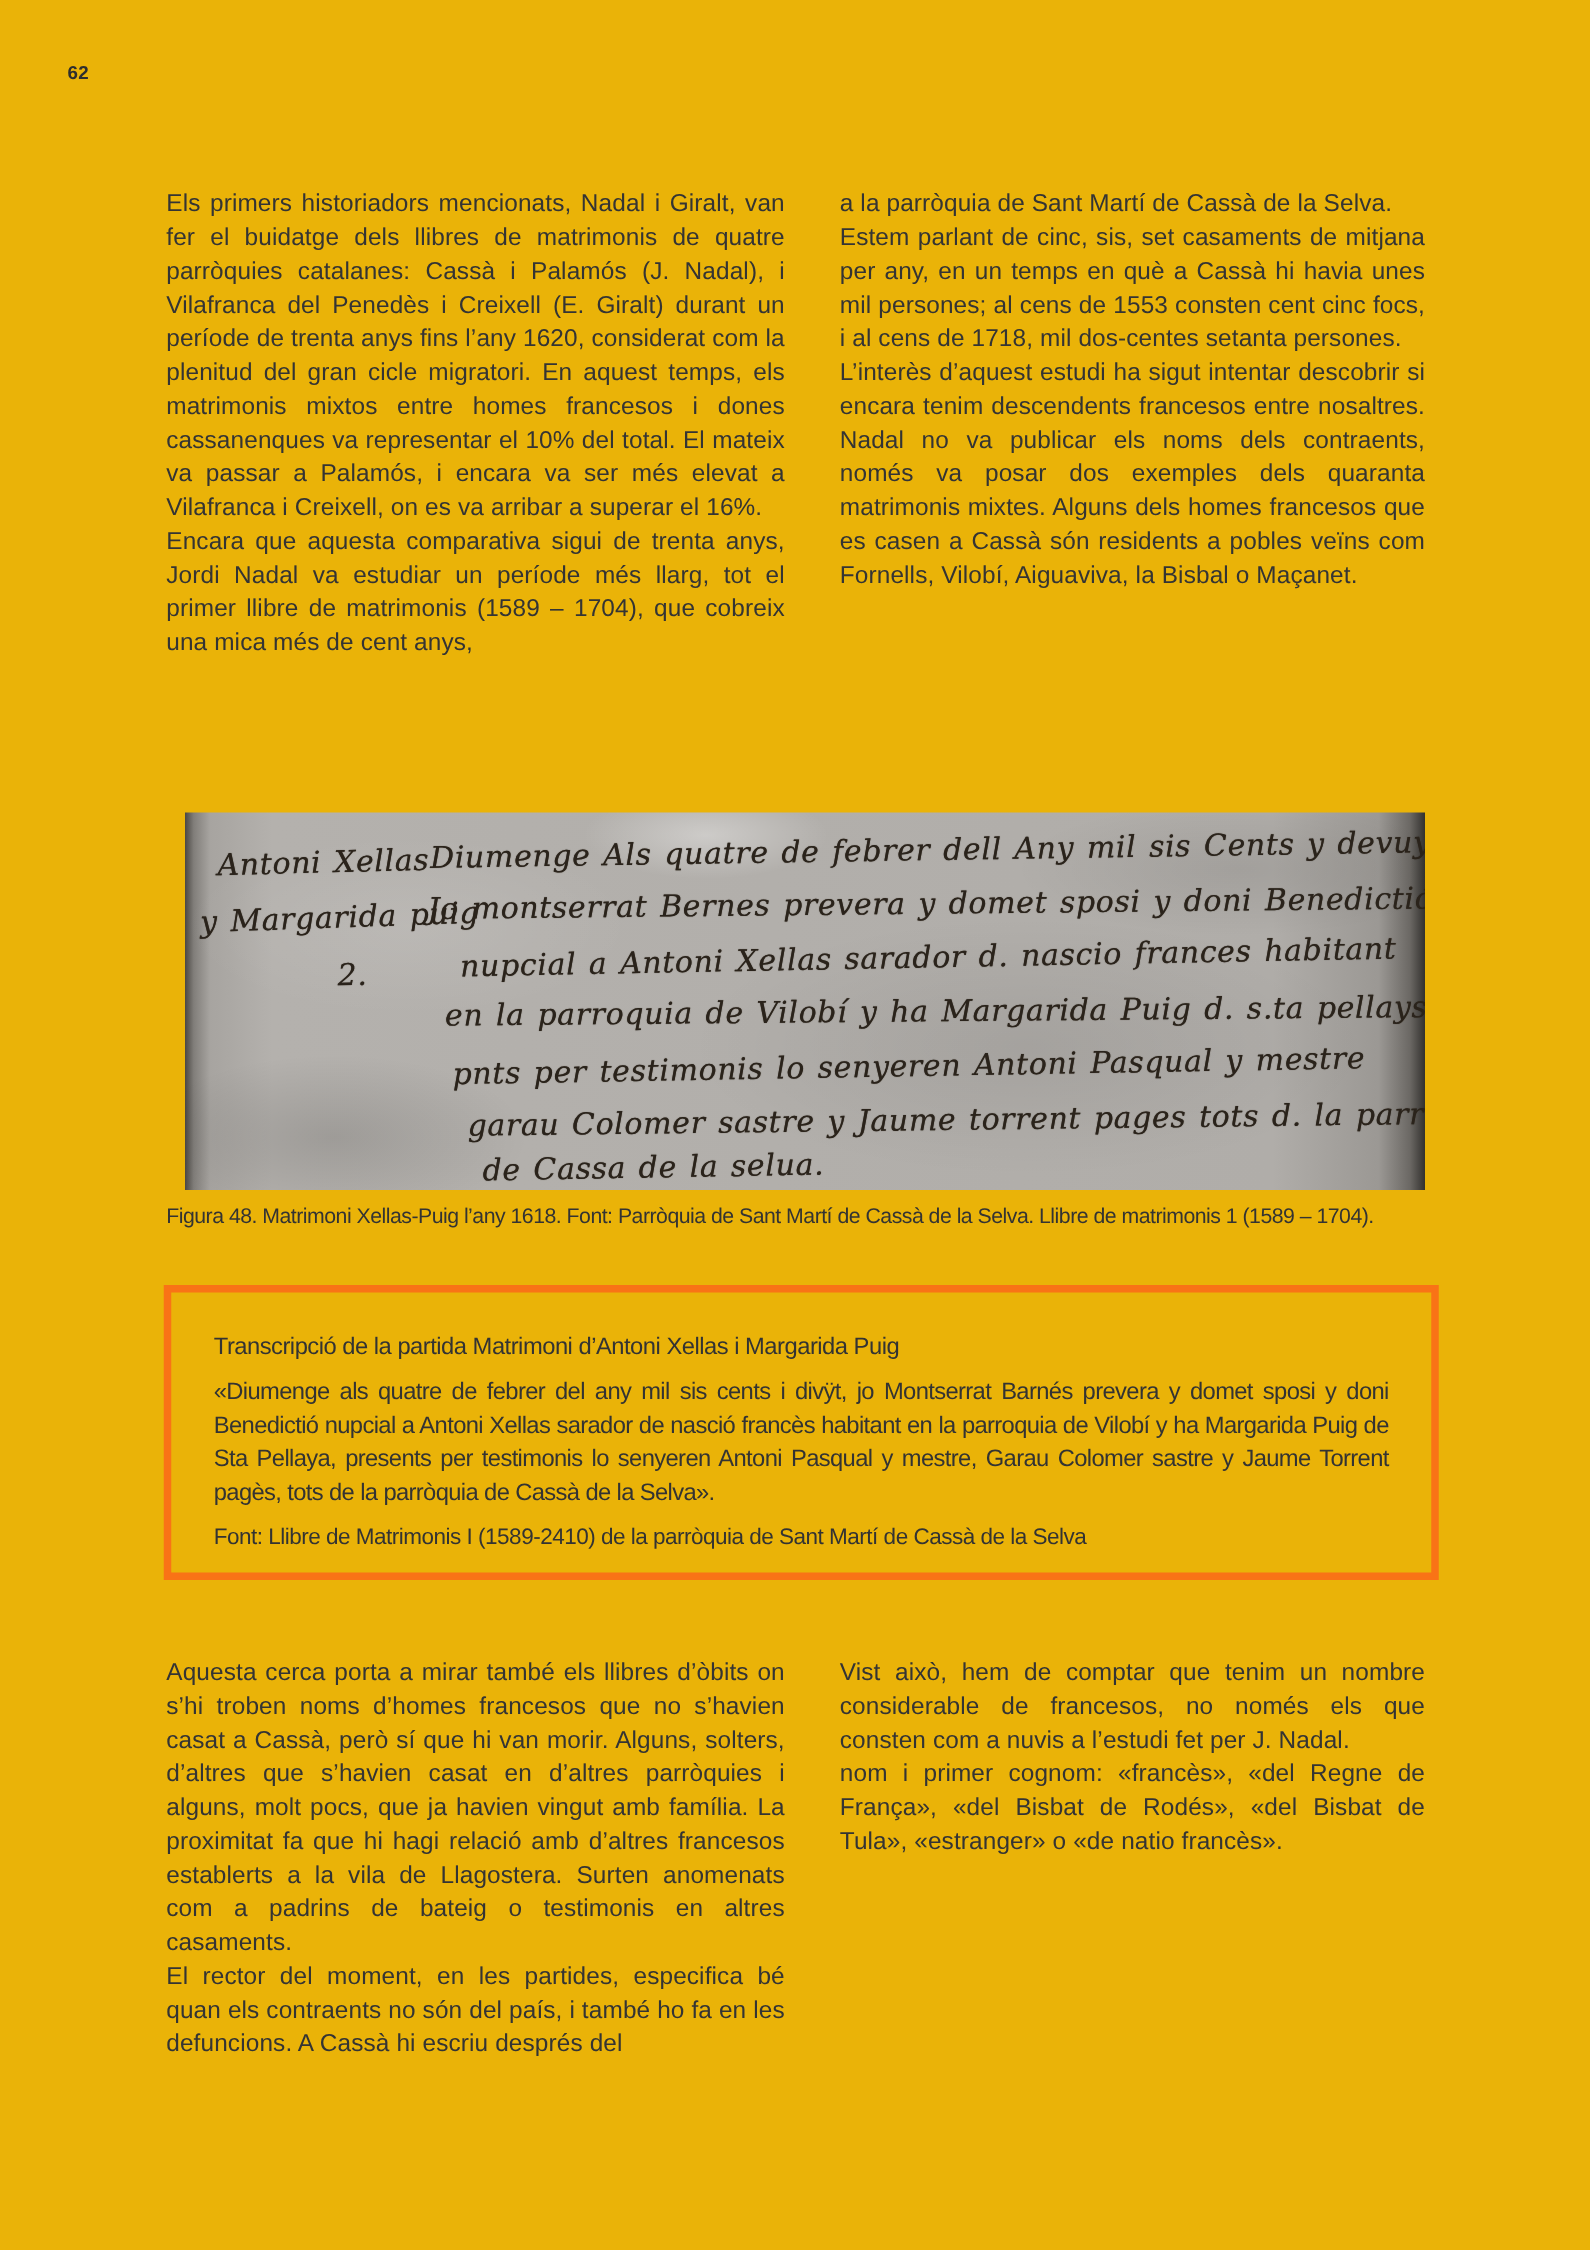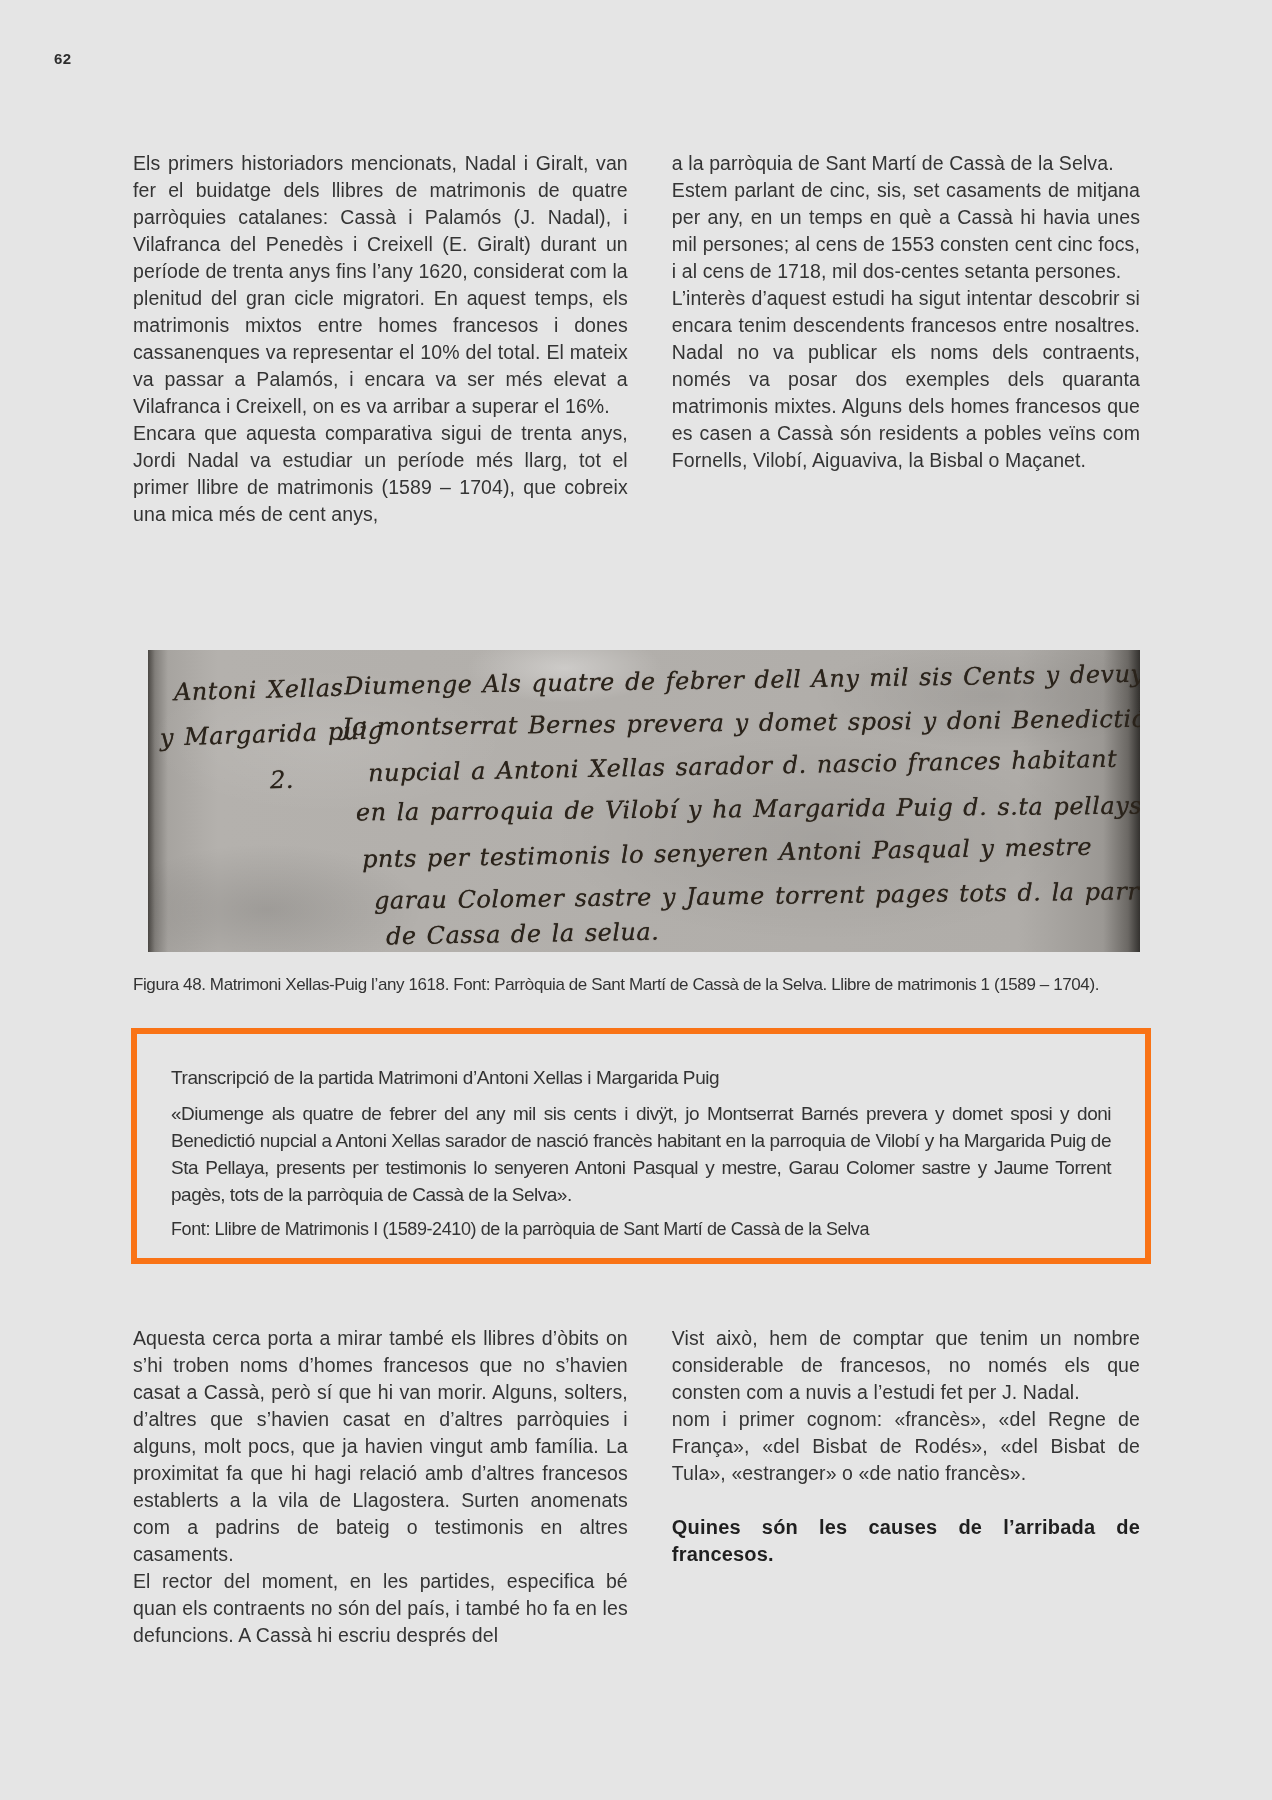--- a/index.html
+++ b/index.html
@@ -1,19 +1,19 @@
 <!DOCTYPE html>
 <html><head>
 <meta charset="utf-8">
 <style>
   html,body{margin:0;padding:0;background:#ffffff;}
   .page{
     position:relative;
     width:1272px;height:1800px;
-    background:#e5e5e5;
+    background:#eab308;
     font-family:"Liberation Sans", sans-serif;
     color:#363636;
     overflow:hidden;
   }
   .pagenum{
     position:absolute;left:54px;top:50px;
     font-size:15px;font-weight:bold;color:#2e2e2e;letter-spacing:0.3px;
   }
   .cols{position:absolute;left:133px;width:1007px;display:flex;gap:44px;}
   .cols-top{top:150px;}
@@ -48,21 +48,21 @@
     font-family:"DejaVu Serif", serif;font-style:italic;
     font-size:24px;color:#2a231b;
     letter-spacing:0.5px;word-spacing:2px;
     text-shadow:0 0 0.7px rgba(44,34,22,0.85);
   }
   .ms-margin{font-size:24px;}
   
   .caption{
     position:absolute;left:133px;top:961px;width:1012px;
     font-size:17px;line-height:23px;letter-spacing:-0.4px;
-    color:#333333;text-align:justify;margin-top:12px;
+    color:#333333;text-align:justify;
   }
   
   .tbox{
     position:absolute;left:131px;top:1028px;width:1020px;height:236px;
     border:6px solid #f97316;box-sizing:border-box;
     padding:30px 34px 20px 34px;
   }
   .tbox .t-title{
     font-size:19px;line-height:27px;letter-spacing:-0.4px;color:#333333;margin:0 0 9px 0;
   }
@@ -116,17 +116,16 @@
   </div>
 
   <div class="cols cols-bottom">
     <div class="col-l body-text">
       <p>Aquesta cerca porta a mirar també els llibres d’òbits on s’hi troben noms d’homes francesos que no s’havien casat a Cassà, però sí que hi van morir. Alguns, solters, d’altres que s’havien casat en d’altres parròquies i alguns, molt pocs, que ja havien vingut amb família. La proximitat fa que hi hagi relació amb d’altres francesos establerts a la vila de Llagostera. Surten anomenats com a padrins de bateig o testimonis en altres casaments.</p>
       <p>El rector del moment, en les partides, especifica bé quan els contraents no són del país, i també ho fa en les defuncions. A Cassà hi escriu després del</p>
     </div>
     <div class="col-r body-text">
       <p>Vist això, hem de comptar que tenim un nombre considerable de francesos, no només els que consten com a nuvis a l’estudi fet per J. Nadal.</p>
       <p>nom i primer cognom: «francès», «del Regne de França», «del Bisbat de Rodés», «del Bisbat de Tula», «estranger» o «de natio francès».</p>
-      <p class="subhead">Quines són les causes de l’arribada de francesos.</p>
     </div>
   </div>
 
 </div>
 
 </body></html>

